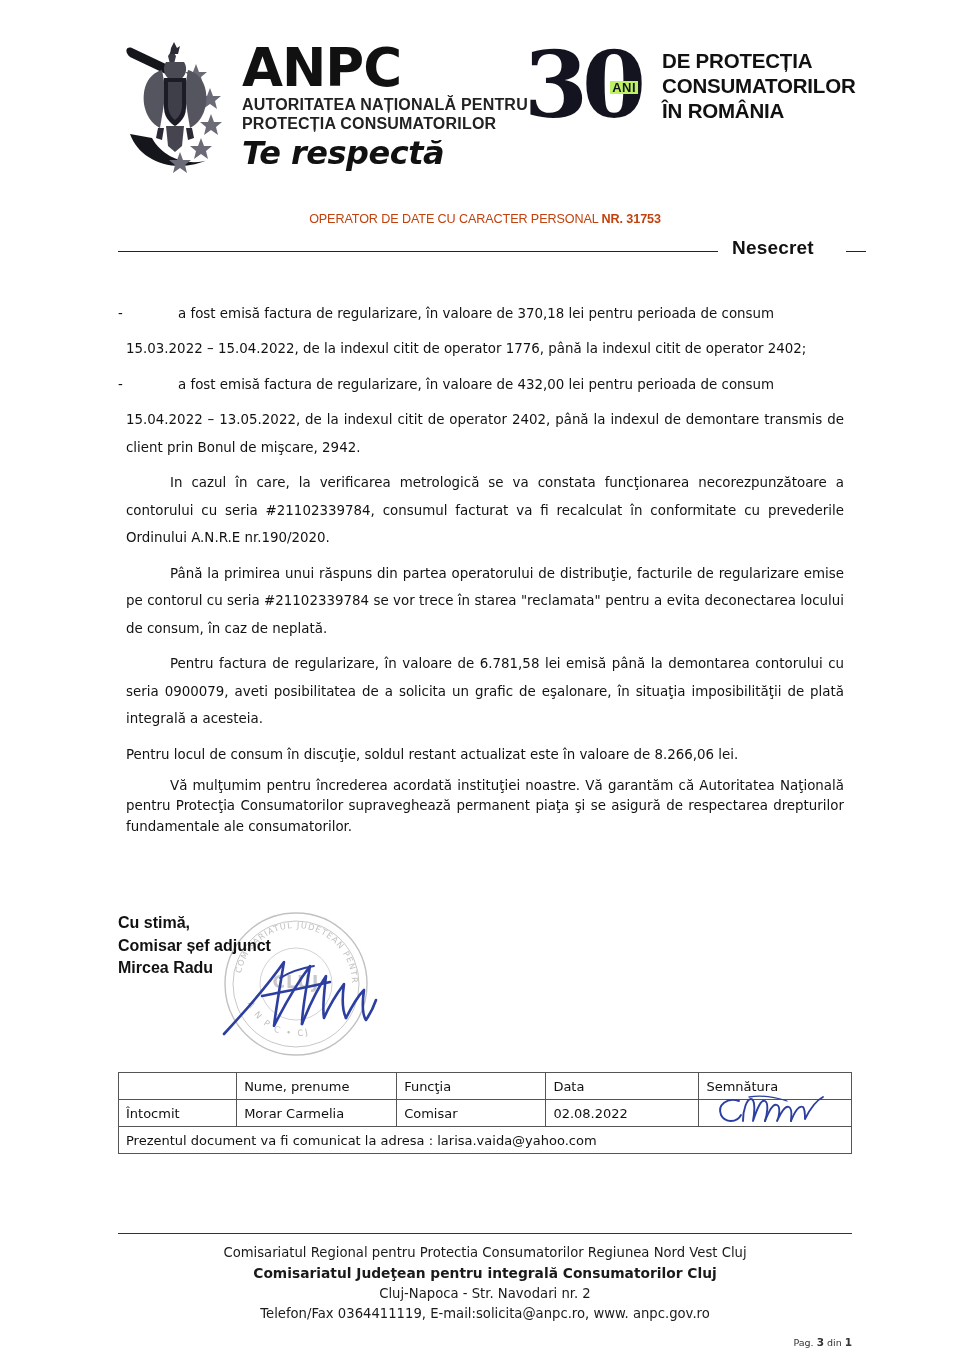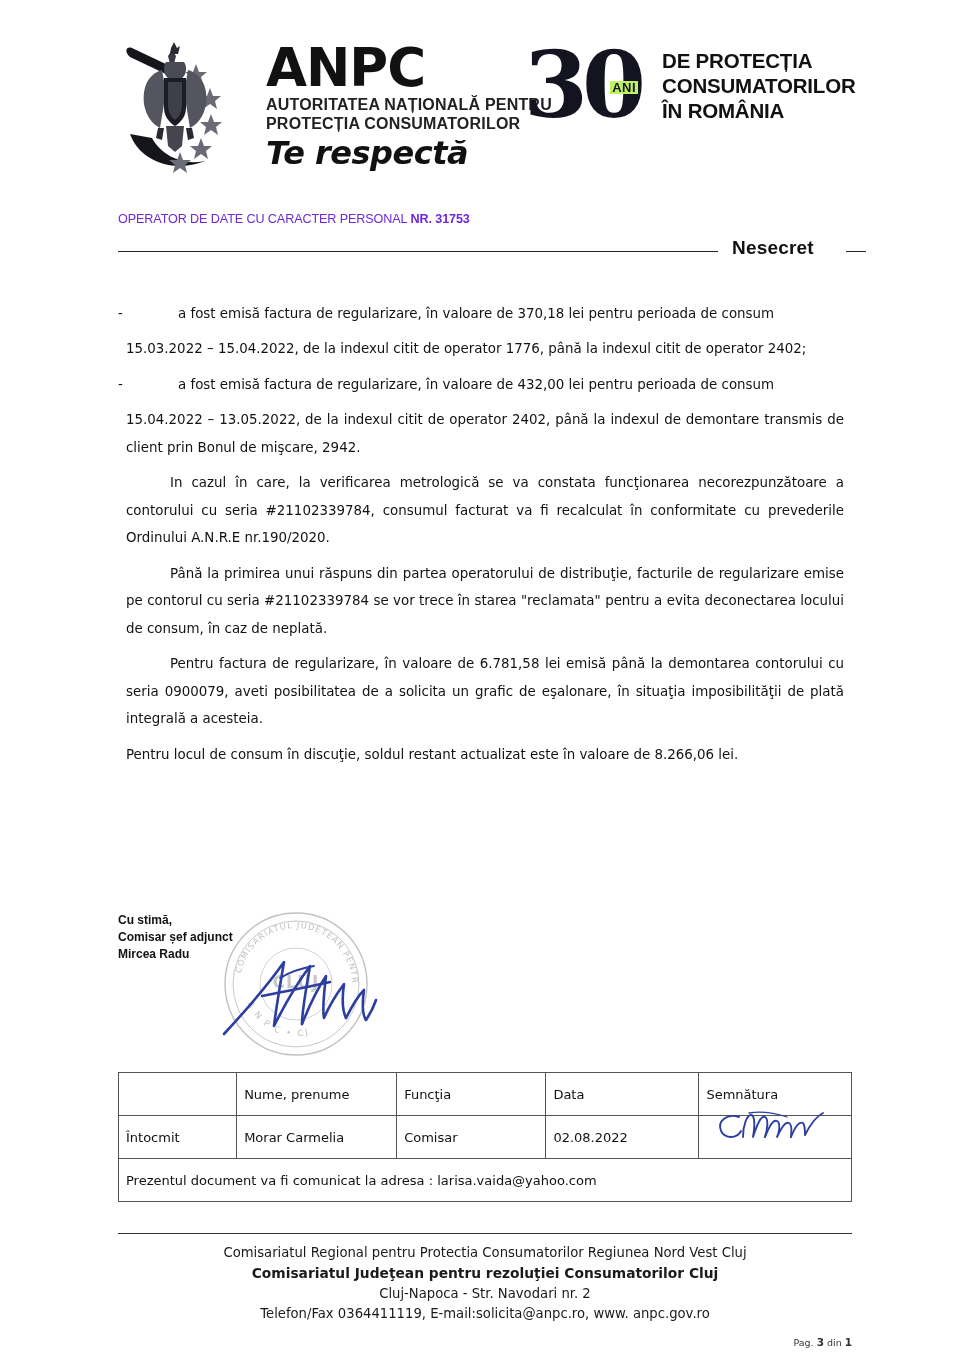--- a/index.html
+++ b/index.html
@@ -27,21 +27,20 @@
     position: absolute;
     left: 0; top: 18px;
     width: 970px;
     height: 170px;
   }
   .logo-block {
     position: absolute;
     left: 118px; top: 12px;
     display: flex;
     align-items: flex-start;
-    gap: 24px;
   }
   .emblem {
     width: 120px;
     height: 148px;
     position: relative;
     flex: 0 0 auto;
   }
   .emblem svg { display: block; }
   .anpc-text {
     margin-left: 4px;
@@ -112,23 +111,24 @@
 
   
   .op-row {
     position: absolute;
     left: 118px; top: 212px;
     width: 734px;
   }
   .op-text {
     font-family: "Liberation Sans", sans-serif;
     font-size: 12.6px;
-    color: #6d28d9;
+    color: #c2410c;
     letter-spacing: -0.1px;
     white-space: nowrap;
+    text-align: center;
   }
   .op-text b { font-weight: 700; }
   .op-rule-wrap {
     position: relative;
     margin-top: 15px;
     height: 22px;
   }
   .op-rule {
     position: absolute;
     left: 0; top: 10px;
@@ -177,21 +177,21 @@
     display: inline-block;
     width: 60px;
   }
 
   
   .sig-block {
     position: absolute;
     left: 118px; top: 912px;
     font-family: "Liberation Sans", sans-serif;
     font-weight: 700;
-    font-size: 12px;
+    font-size: 16px;
     line-height: 1.42;
     color: #111;
     z-index: 3;
   }
   .stamp {
     position: absolute;
     left: 222px; top: 910px;
     width: 148px; height: 148px;
     z-index: 2;
     opacity: 0.55;
@@ -208,21 +208,21 @@
     position: absolute;
     left: 118px; top: 1072px;
     width: 734px;
     border-collapse: collapse;
     font-family: "DejaVu Sans", sans-serif;
     font-size: 13px;
     color: #111;
   }
   .tbl td {
     border: 1px solid #555;
-    padding: 10px 7px;
+    padding: 2px 7px;
     height: 22px;
     vertical-align: middle;
   }
   .c1 { width: 114px; }
   .c2 { width: 164px; }
   .c3 { width: 152px; }
   .c4 { width: 152px; }
   .c5 { width: 152px; position: relative; }
   .sig-cell-img {
     position: absolute;
@@ -339,20 +339,21 @@
 
     <div class="bullet-row">
       <span class="dash">-</span><span>a fost emisă factura de regularizare, în valoare de 432,00 lei pentru perioada de consum</span>
     </div>
     <p class="p">15.04.2022 – 13.05.2022, de la indexul citit de operator 2402, până la indexul de demontare transmis de client prin Bonul de mişcare, 2942.</p>
 
     <p class="p indent">In cazul în care, la verificarea metrologică se va constata funcţionarea necorezpunzătoare a contorului cu seria #21102339784, consumul facturat va fi recalculat în conformitate cu prevederile Ordinului A.N.R.E nr.190/2020.</p>
     <p class="p indent">Până la primirea unui răspuns din partea operatorului de distribuţie, facturile de regularizare emise pe contorul cu seria #21102339784 se vor trece în starea "reclamata" pentru a evita deconectarea locului de consum, în caz de neplată.</p>
     <p class="p indent">Pentru factura de regularizare, în valoare de 6.781,58 lei emisă până la demontarea contorului cu seria 0900079, aveti posibilitatea de a solicita un grafic de eşalonare, în situaţia imposibilităţii de plată integrală a acesteia.</p>
     <p class="p">Pentru locul de consum în discuţie, soldul restant actualizat este în valoare de 8.266,06 lei.</p>
+    <p class="p tight indent">Vă mulţumim pentru încrederea acordată instituţiei noastre. Vă garantăm că Autoritatea Naţională pentru Protecţia Consumatorilor supraveghează permanent piaţa şi se asigură de respectarea drepturilor fundamentale ale consumatorilor.</p>
   </div>
 
   <div class="sig-block">
     <div>Cu stimă,</div>
     <div>Comisar șef adjunct</div>
     <div>Mircea Radu</div>
   </div>
 
   <div class="stamp">
     <svg width="148" height="148" viewBox="0 0 148 148">
@@ -413,19 +414,19 @@
       </tr>
       <tr>
         <td colspan="5">Prezentul document va fi comunicat la adresa : larisa.vaida@yahoo.com</td>
       </tr>
     </tbody>
   </table>
 
   <div class="footer-rule"></div>
   <div class="footer">
     <div>Comisariatul Regional pentru Protectia Consumatorilor Regiunea  Nord Vest Cluj</div>
-    <div class="b">Comisariatul Judeţean pentru rezoluţiei Consumatorilor Cluj</div>
+    <div class="b">Comisariatul Judeţean pentru integrală Consumatorilor Cluj</div>
     <div>Cluj-Napoca - Str. Navodari nr. 2</div>
     <div>Telefon/Fax 0364411119, E-mail:solicita@anpc.ro, www. anpc.gov.ro</div>
     <div class="pagenum"><span>Pag. </span><b>3</b><span> din </span><b>1</b></div>
   </div>
 
 </div>
 
 </body></html>

